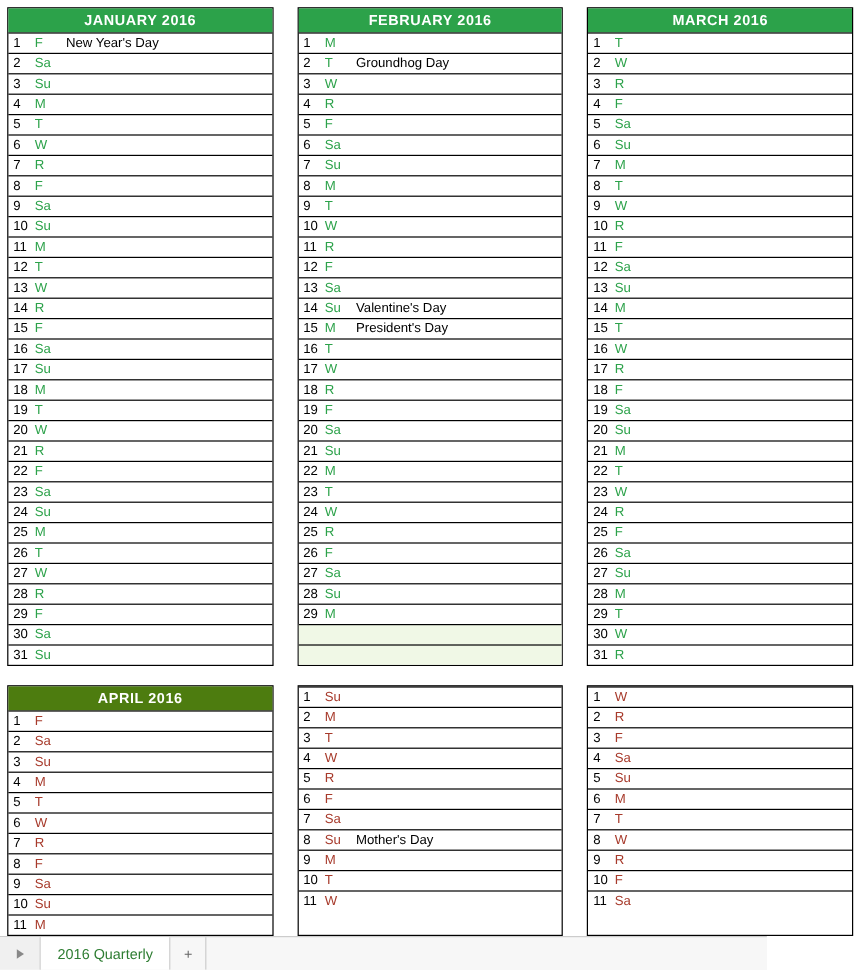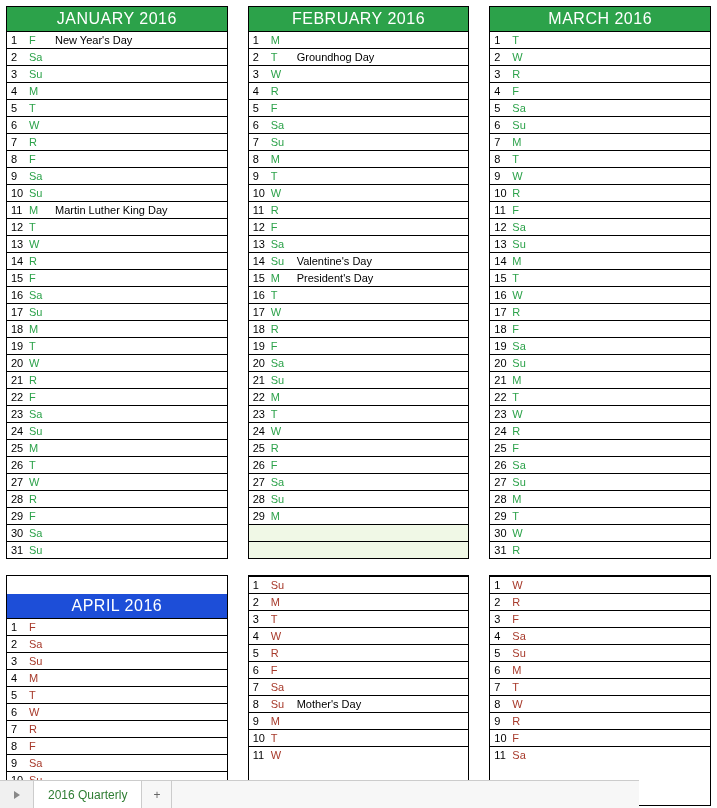--- a/index.html
+++ b/index.html
@@ -16,28 +16,28 @@
     gap: 20px;
     margin-bottom: 16px;
   }
   .month-block {
     flex: 1;
     border: 1px solid #000;
     background: #fff;
   }
   .month-header {
     text-align: center;
-    font-weight: normal;
-    font-size: 16px;
+    font-weight: bold;
+    font-size: 12px;
     color: #fff;
     padding: 3px 0;
     letter-spacing: 0.5px;
   }
   .hdr-green  { background: #2ca24a; }
-  .hdr-red    { background: #1d4ed8; margin-top: 18px; }
+  .hdr-red    { background: #4d7c0f; }
   .day-row {
     display: flex;
     align-items: center;
     border-top: 1px solid #000;
     height: 17px;
     line-height: 17px;
     padding: 0 4px;
   }
   .day-row.filler {
     background: #f0f8e6;
@@ -154,21 +154,20 @@
           <span class="day-ev"></span>
         </div>
         <div class="day-row">
           <span class="day-num">10</span>
           <span class="day-wd">Su</span>
           <span class="day-ev"></span>
         </div>
         <div class="day-row">
           <span class="day-num">11</span>
           <span class="day-wd">M</span>
-          <span class="day-ev">Martin Luther King Day</span>
         </div>
         <div class="day-row">
           <span class="day-num">12</span>
           <span class="day-wd">T</span>
           <span class="day-ev"></span>
         </div>
         <div class="day-row">
           <span class="day-num">13</span>
           <span class="day-wd">W</span>
           <span class="day-ev"></span>

